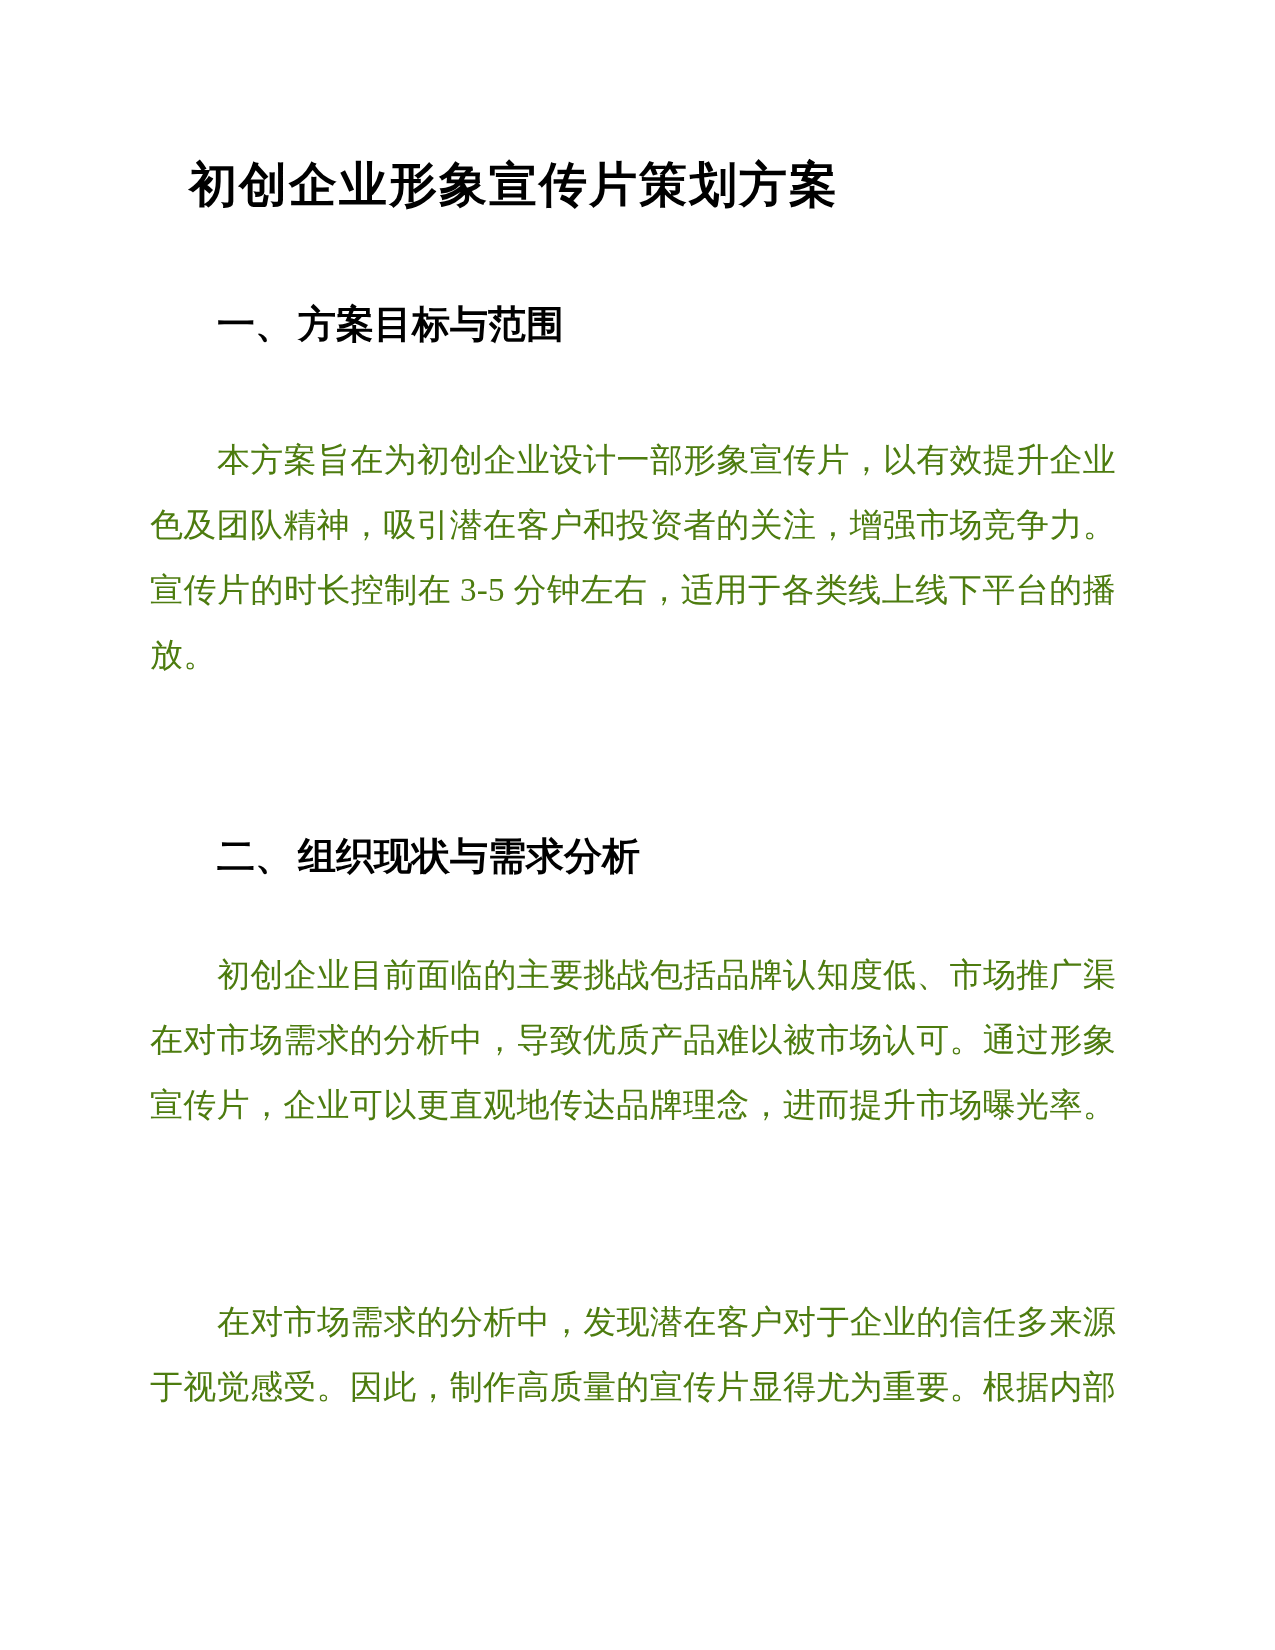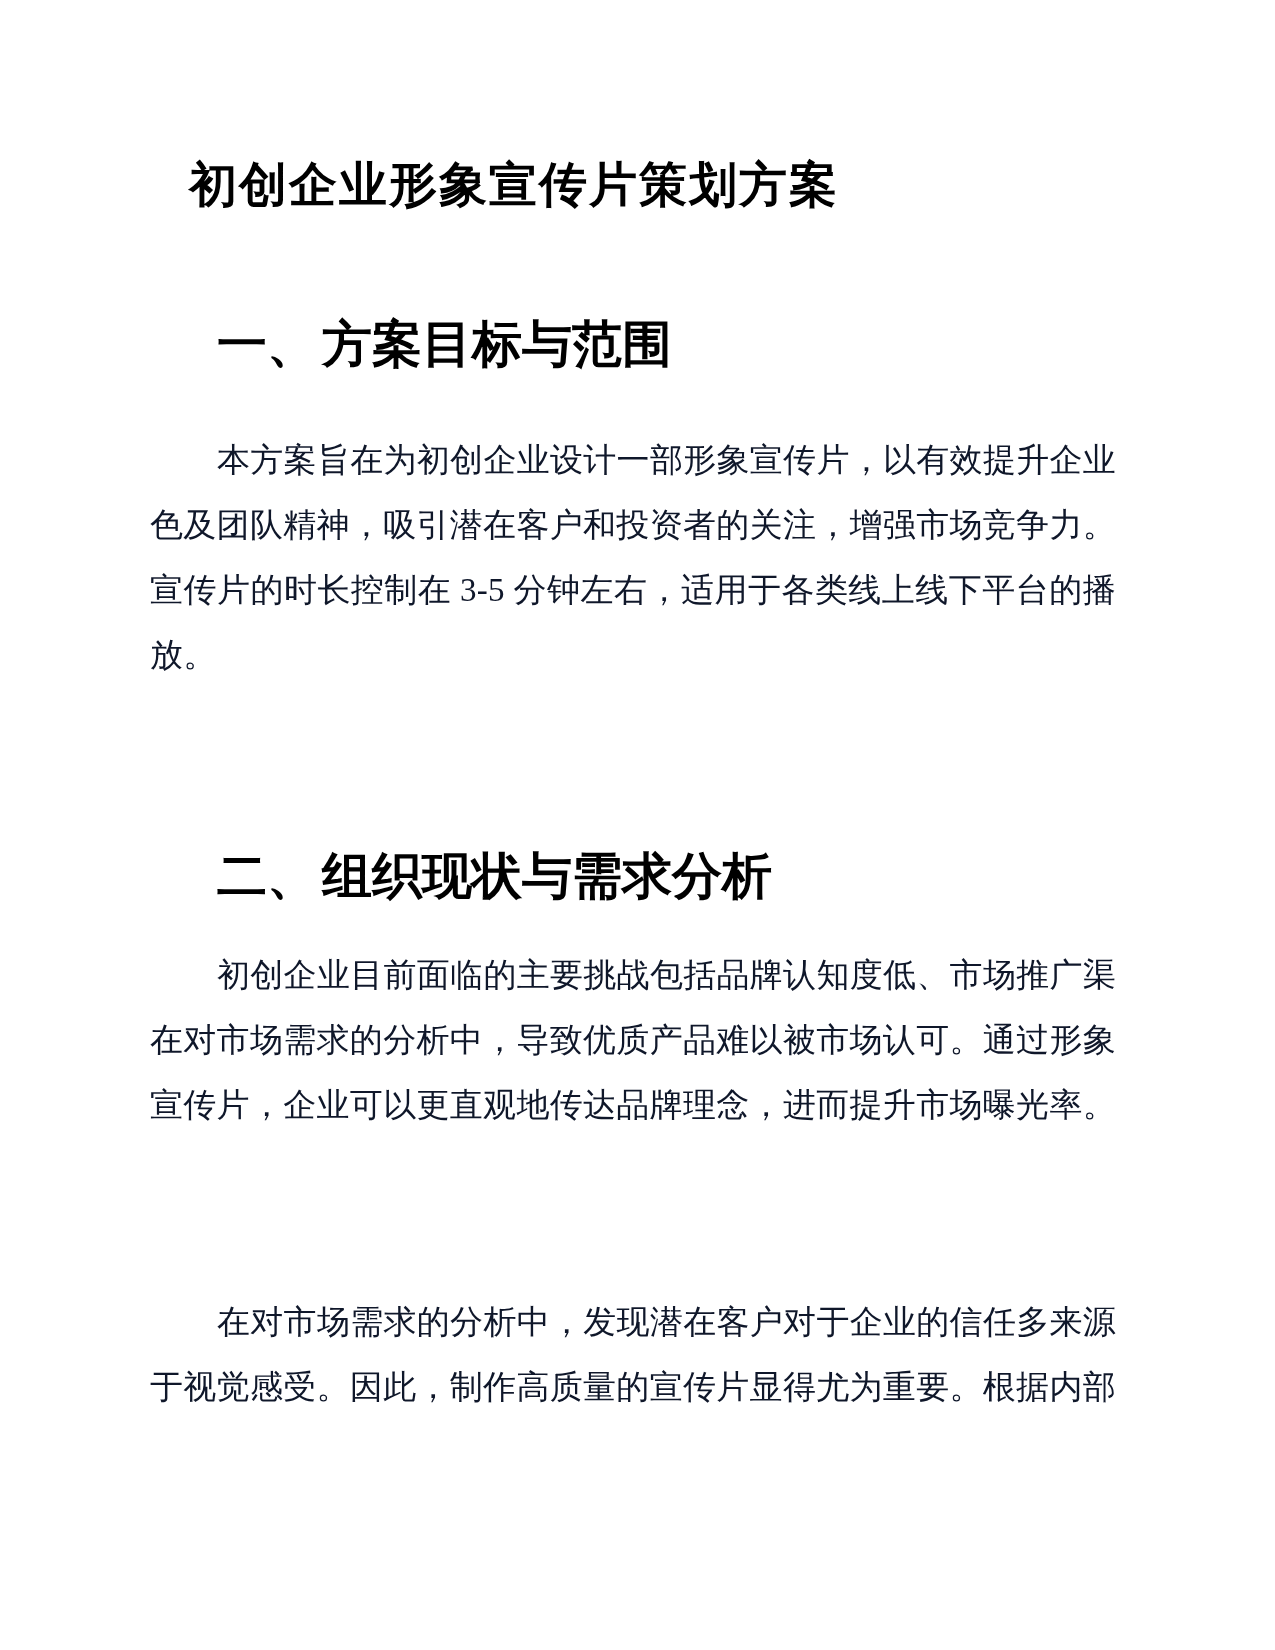--- a/index.html
+++ b/index.html
@@ -25,39 +25,38 @@
     font-size: 48px;
     line-height: 54px;
     letter-spacing: 2px;
     white-space: nowrap;
   }
   .heading {
     position: absolute;
     left: 217px;
     font-family: "Liberation Sans", sans-serif;
     font-weight: 700;
-    font-size: 50px;
+    font-size: 38px;
     line-height: 42px;
     white-space: nowrap;
-    margin-top: 20px;
   }
   .heading .num {
     margin-right: 5px;
   }
   .heading-1 { top: 303px; }
   .heading-2 { top: 835px; }
   .para {
     position: absolute;
     left: 150px;
     width: 966px;
     font-family: "Liberation Serif", serif;
     font-size: 33px;
     line-height: 65px;
     letter-spacing: 0.3px;
-    color: #0f172a;
+    color: #4d7c0f;
   }
   .para-1 { top: 428px; }
   .para-2 { top: 943px; }
   .para-3 { top: 1290px; }
   .line {
     text-align: justify;
     text-align-last: justify;
     white-space: nowrap;
   }
   .line.first {

